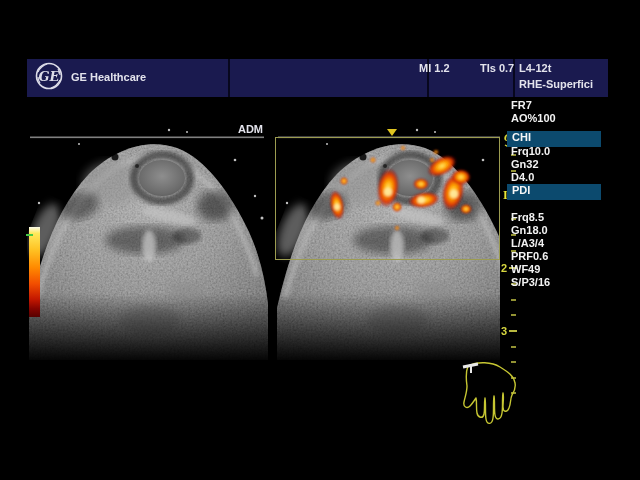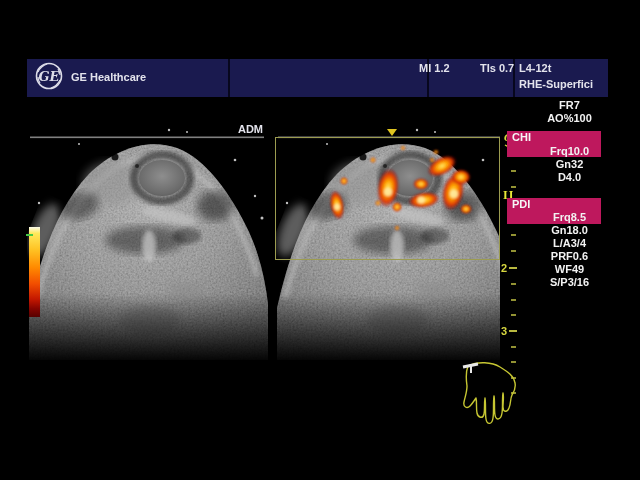--- a/index.html
+++ b/index.html
@@ -7,23 +7,23 @@
           font-family:"Liberation Sans",sans-serif;-webkit-font-smoothing:antialiased;}
   #image-layer{position:absolute;left:0;top:0;z-index:1;}
   
   .hdr{position:absolute;left:27px;top:59px;width:581px;height:38px;background:#1a1a4f;z-index:2;}
   .hdr .vdiv{position:absolute;top:0;width:2px;height:38px;background:#07071d;}
   .logo{position:absolute;left:7px;top:2px;width:30px;height:30px;}
   .brand{position:absolute;left:44px;top:1px;font:bold 11px/12px "Liberation Sans",sans-serif;color:#e3e3ec;margin-top:11px;}
   .adm{position:absolute;left:144px;top:22px;width:92px;text-align:right;font:bold 11px/12px "Liberation Sans",sans-serif;color:#e3e3ec;margin-top:42px;}
   .hcell{position:absolute;font:bold 11px/12px "Liberation Sans",sans-serif;color:#e3e3ec;white-space:nowrap;}
   
-  .prow{position:absolute;left:526px;width:87px;height:13px;display:flex;justify-content:center;
+  .prow{position:absolute;left:511px;width:87px;height:13px;display:flex;justify-content:flex-start;
         font:bold 11px/13px "Liberation Sans",sans-serif;color:#f2f2f2;z-index:2;white-space:nowrap;}
-  .secbar{position:absolute;left:507px;width:94px;height:26px;background:#be185d;z-index:2;}
+  .secbar{position:absolute;left:507px;width:94px;height:16px;background:#0c4a6e;z-index:2;}
   .secbar span{position:absolute;left:5px;top:0;font:bold 11px/12px "Liberation Sans",sans-serif;color:#f6f6f6;}
   
   .cbar{position:absolute;left:29px;top:227px;width:11px;height:90px;z-index:2;
         background:linear-gradient(to bottom,#fbfbec 0%,#ffe95c 7%,#ffc324 25%,#ff8a00 45%,#f24e00 63%,#c41800 80%,#840400 91%,#570000 100%);}
   .cbar-tick{position:absolute;left:26px;top:234px;width:7px;height:2px;background:#46c846;z-index:3;}
 </style>
 </head>
 <body>
 
 <div id="screen">
@@ -220,21 +220,21 @@
     </div>
   <div class="prow" style="top:158px">
     <span>Gn</span>
       <span>32</span>
     </div>
   <div class="prow" style="top:171px">
     <span>D</span>
       <span>4.0</span>
     </div>
 
-  <div class="secbar" style="top:198px">
+  <div class="secbar" style="top:184px">
     <span>PDI</span>
     </div>
   <div class="prow" style="top:211px">
     <span>Frq</span>
       <span>8.5</span>
     </div>
   <div class="prow" style="top:224px">
     <span>Gn</span>
       <span>18.0</span>
     </div>

